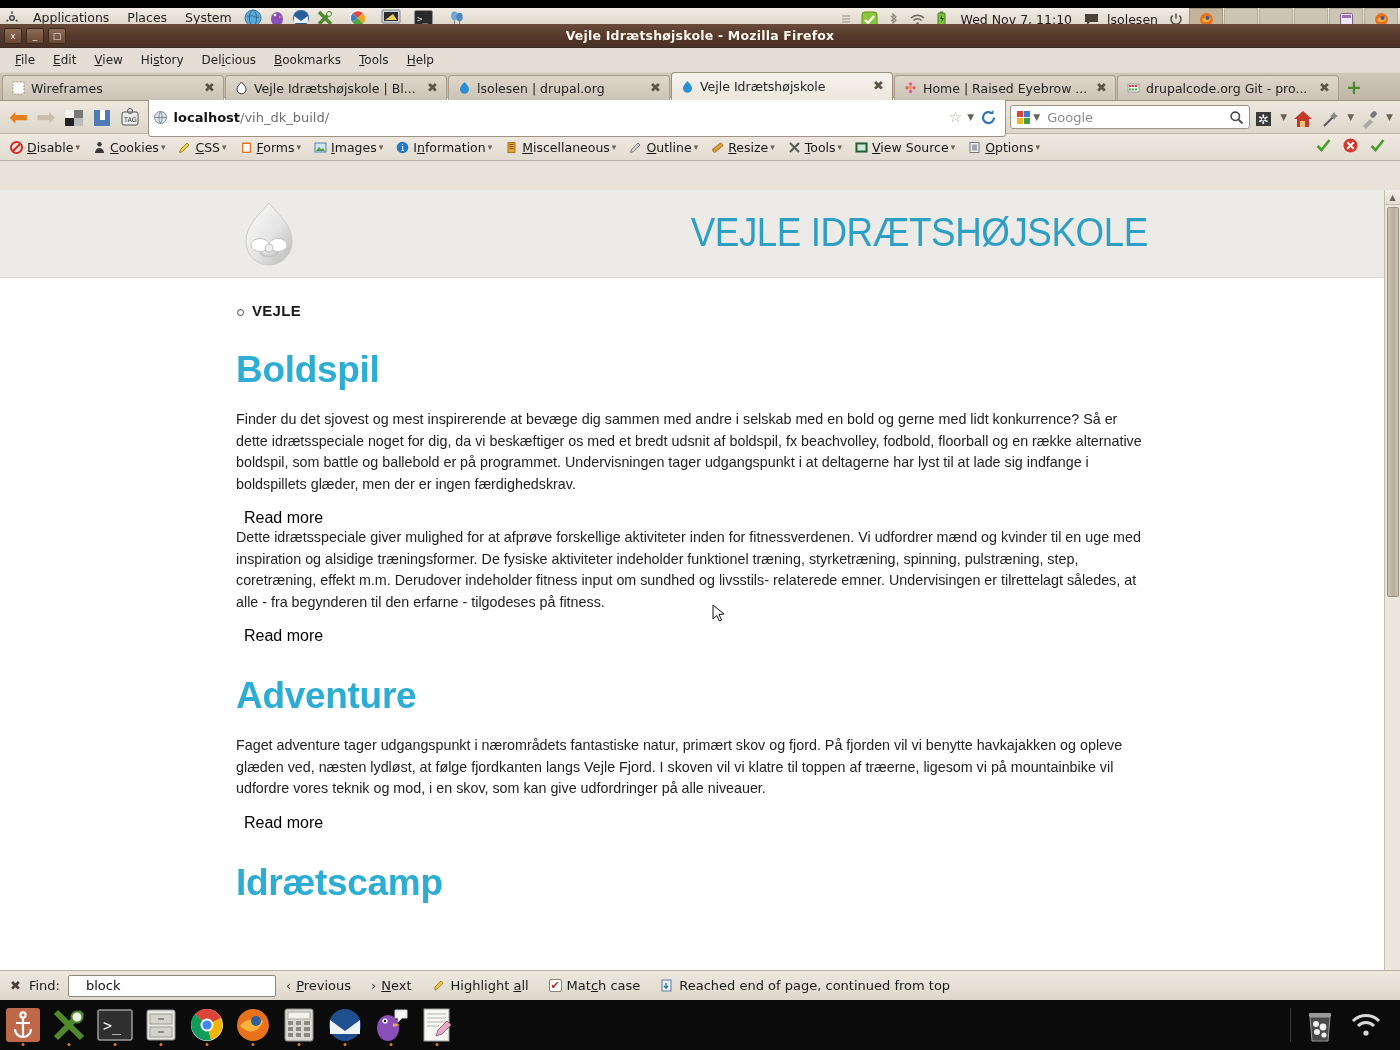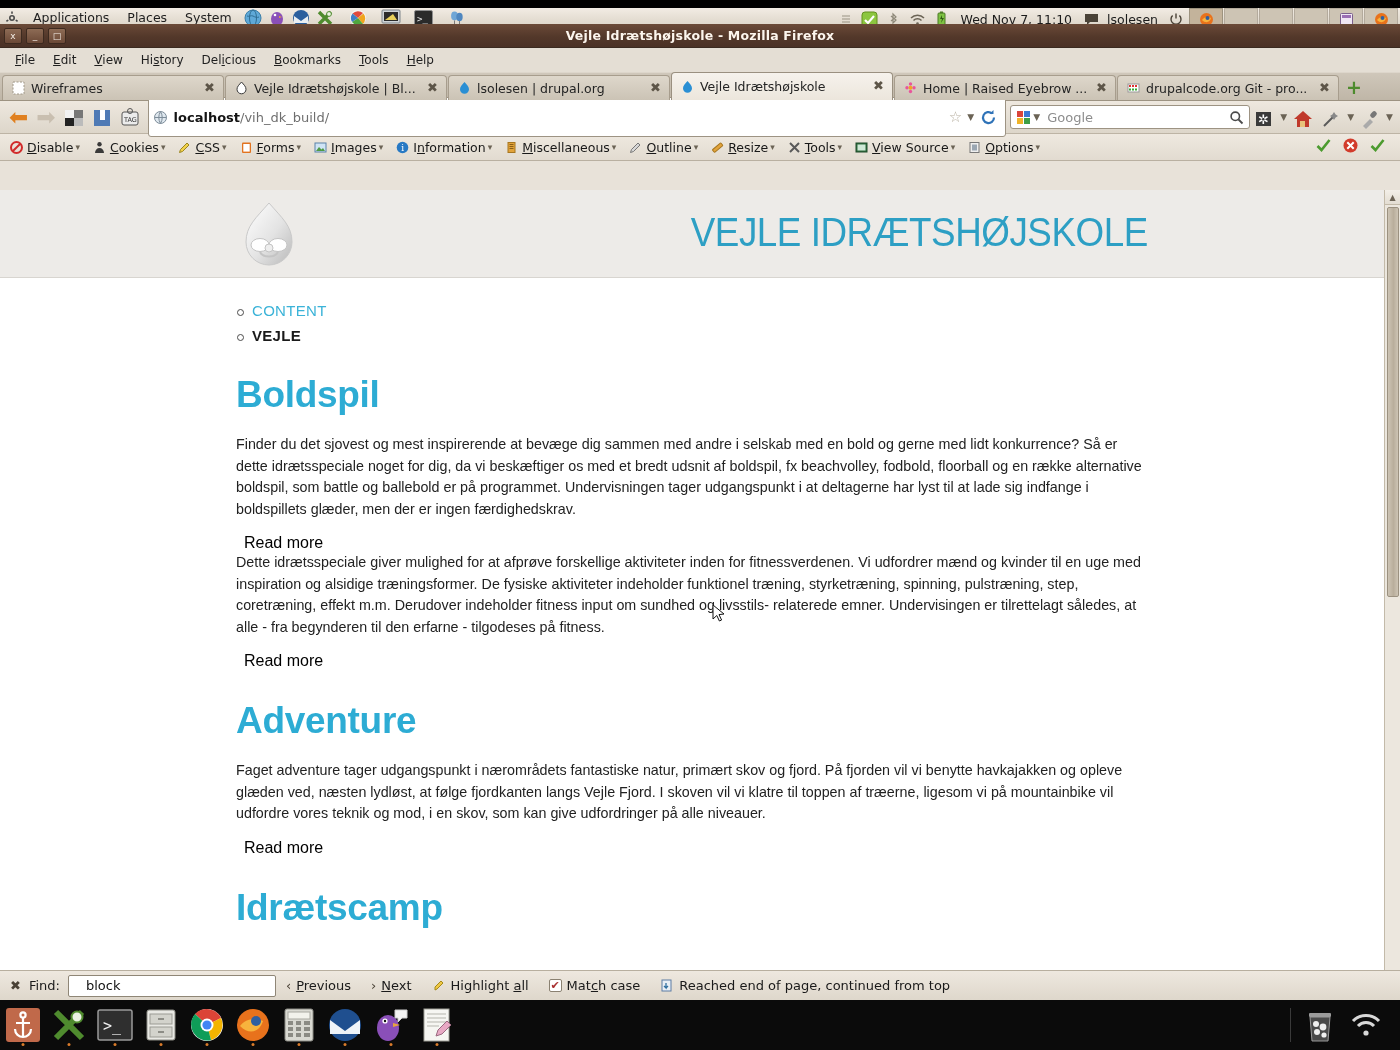--- a/index.html
+++ b/index.html
@@ -752,23 +752,20 @@
           <path d="M22 52c3 6 15 6 18 0" fill="none" stroke="#c4c4c4" stroke-width="2"></path>
           <circle cx="31" cy="48" r="4" fill="#eee" stroke="#c4c4c4"></circle>
         </svg>
       </div>
       <div id="site-name">VEJLE IDRÆTSHØJSKOLE</div>
     </div>
 
     <div id="page-body">
       <ul id="main-menu">
         <li>
-          <a class="nav-link" href="#">CONTENT</a>
-        </li>
-        <li>
           <span class="nav-plain">VEJLE</span>
         </li>
       </ul>
 
       <div class="node">
         <h2>Boldspil</h2>
         <p class="body">Finder du det sjovest og mest inspirerende at bevæge dig sammen med andre i selskab med en bold og gerne med lidt konkurrence? Så er dette idrætsspeciale noget for dig, da vi beskæftiger os med et bredt udsnit af boldspil, fx beachvolley, fodbold, floorball og en række alternative boldspil, som battle og ballebold er på programmet. Undervisningen tager udgangspunkt i at deltagerne har lyst til at lade sig indfange i boldspillets glæder, men der er ingen færdighedskrav.</p>
         <a class="readmore" href="#">Read more</a>
       </div>
 

